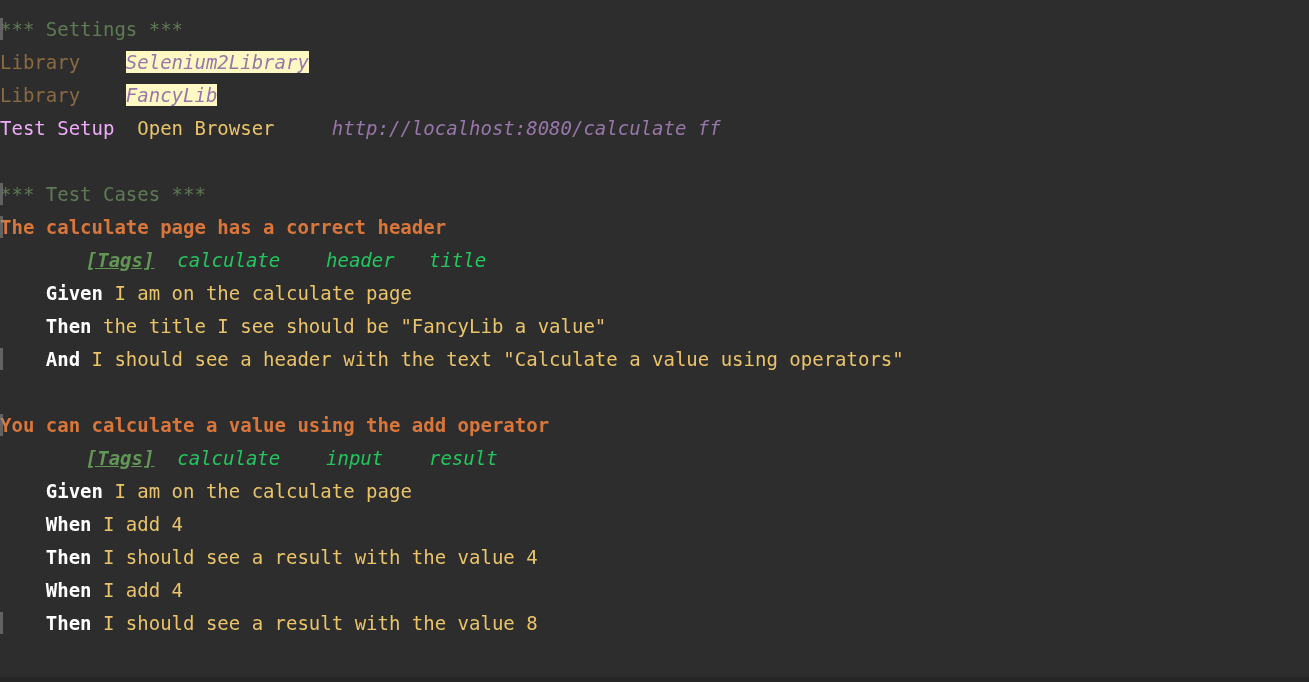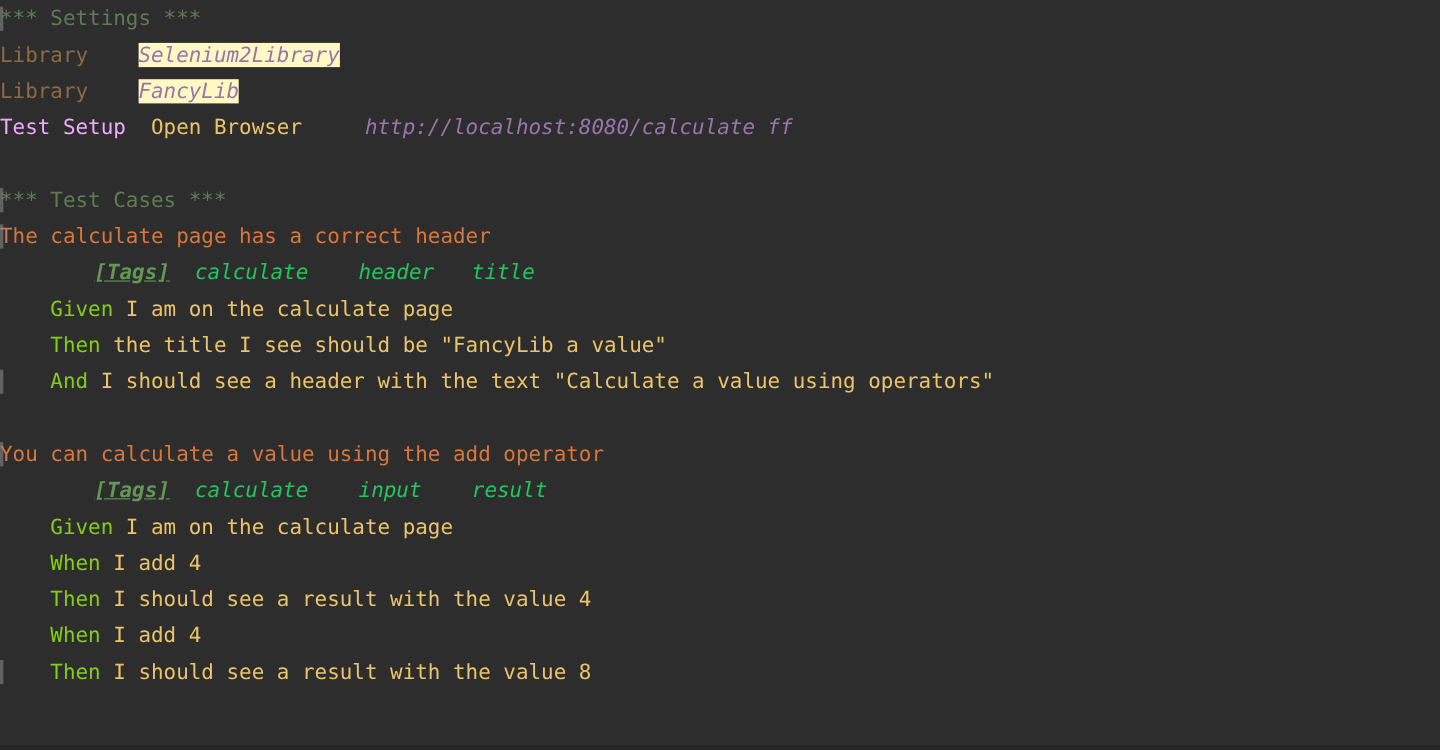--- a/index.html
+++ b/index.html
@@ -11,21 +11,21 @@
   }
   #editor{
     position:relative;
     width:1309px;height:682px;
     background:#2d2d2d;
     box-sizing:border-box;
     padding:0;
   }
   .code{
     position:absolute;
-    top:0;left:0;
+    top:12px;left:0;
     width:1309px;
     padding-top:1px;
   }
   .line{
     height:33px;
     line-height:33px;
     white-space:pre;
     font-size:19px;
     letter-spacing:0px;
     position:relative;
@@ -38,23 +38,23 @@
     background:#8e8e8e;
     opacity:.55;
   }
   .ind{display:inline-block;}
   
   .sect      { color:#5f7a55; }
   .setting   { color:#8b6a43; }
   .hl        { background:#fef9c3; }
   .arg       { color:#9876aa; font-style:italic; }
   .kwname    { color:#f0abfc; font-weight:normal; }
-  .testname  { color:#d9763c; font-weight:normal;margin-top:15px; }
+  .testname  { color:#d9763c; font-weight:bold;margin-top:15px; }
   .kwcall    { color:#eac46a; }
-  .bdd       { color:#84cc16; }
+  .bdd       { color:#ffffff;font-weight:bold; }
   .tags      { color:#629755; font-weight:bold; font-style:italic; text-decoration:underline;margin-left:40px; }
   .tagval    { color:#22c55e; font-style:italic; }
   .blank     { height:33px; }
   #bottombar{
     position:absolute;left:0;bottom:0;
     width:1309px;height:5px;
     background:#262626;
   }
 </style>
 </head>

